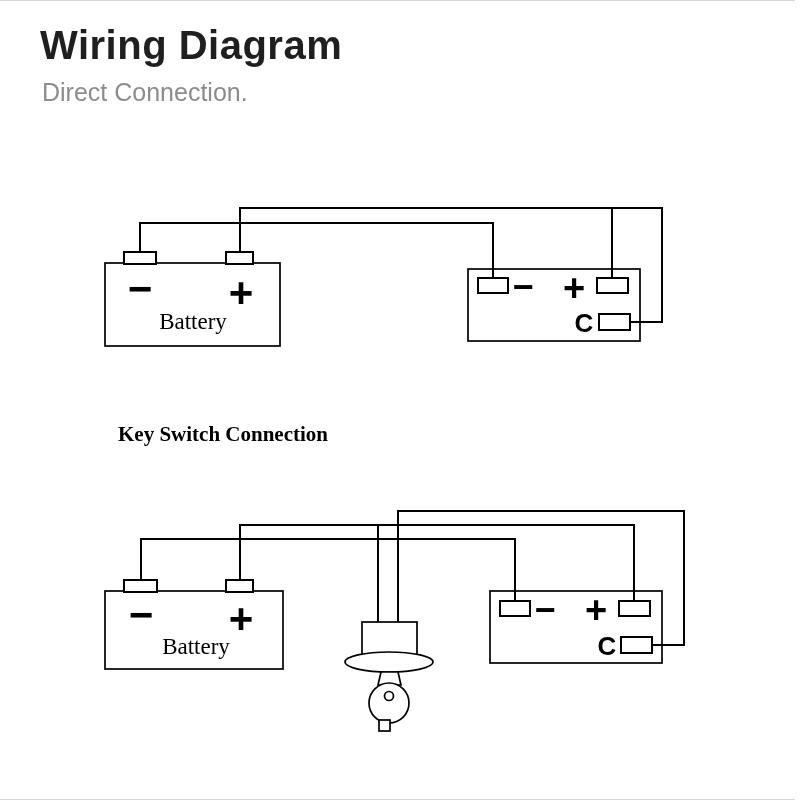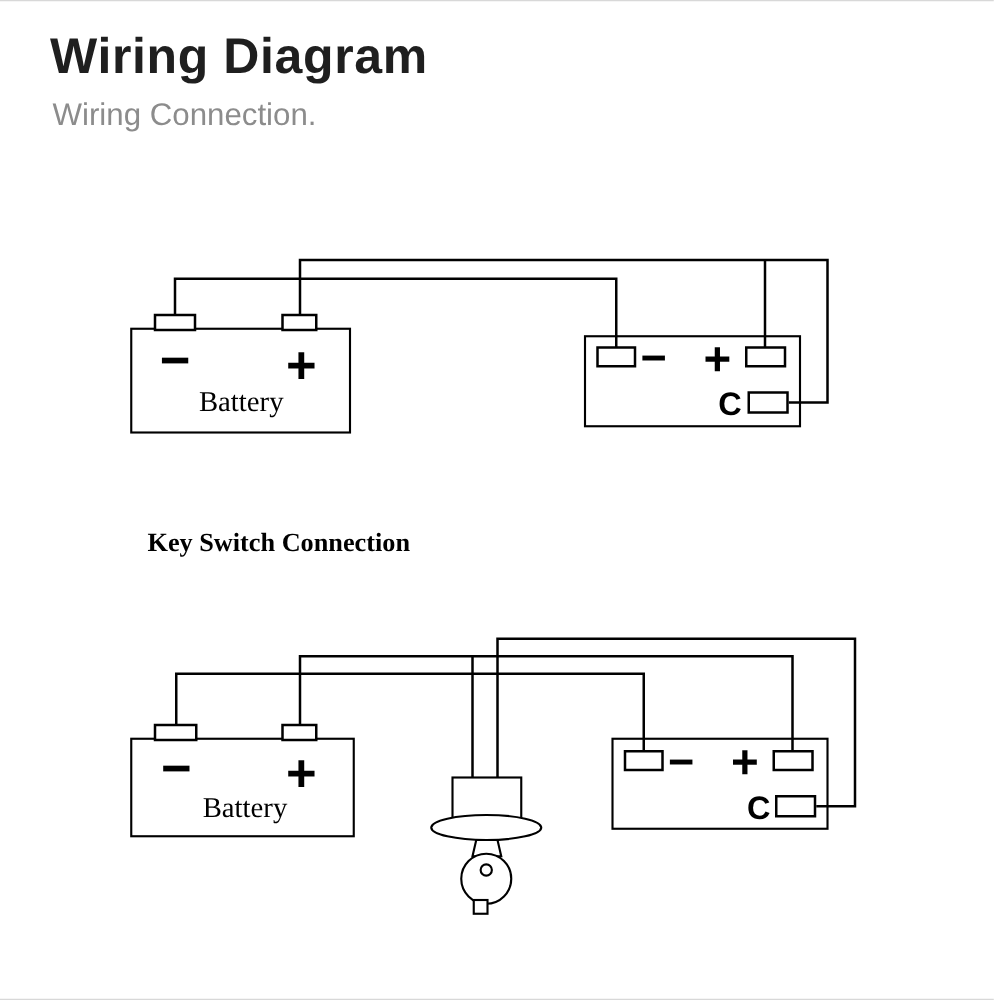--- a/index.html
+++ b/index.html
@@ -79,21 +79,21 @@
     text-anchor: start;
   }
 </style>
 </head>
 <body>
 
 <div class="page">
 
   <div class="header">
     <h1>Wiring Diagram</h1>
-    <h2>Wiring Connection.</h2>
+    <h2>Direct Connection.</h2>
   </div>
 
   <svg class="diagram" width="800" height="800" viewBox="0 0 800 800">
 
     <g>
 
       <rect class="outline" x="105" y="262" width="175" height="83"></rect>
 
       <rect class="terminal" x="124" y="251" width="32" height="12"></rect>
       <rect class="terminal" x="226" y="251" width="27" height="12"></rect>

